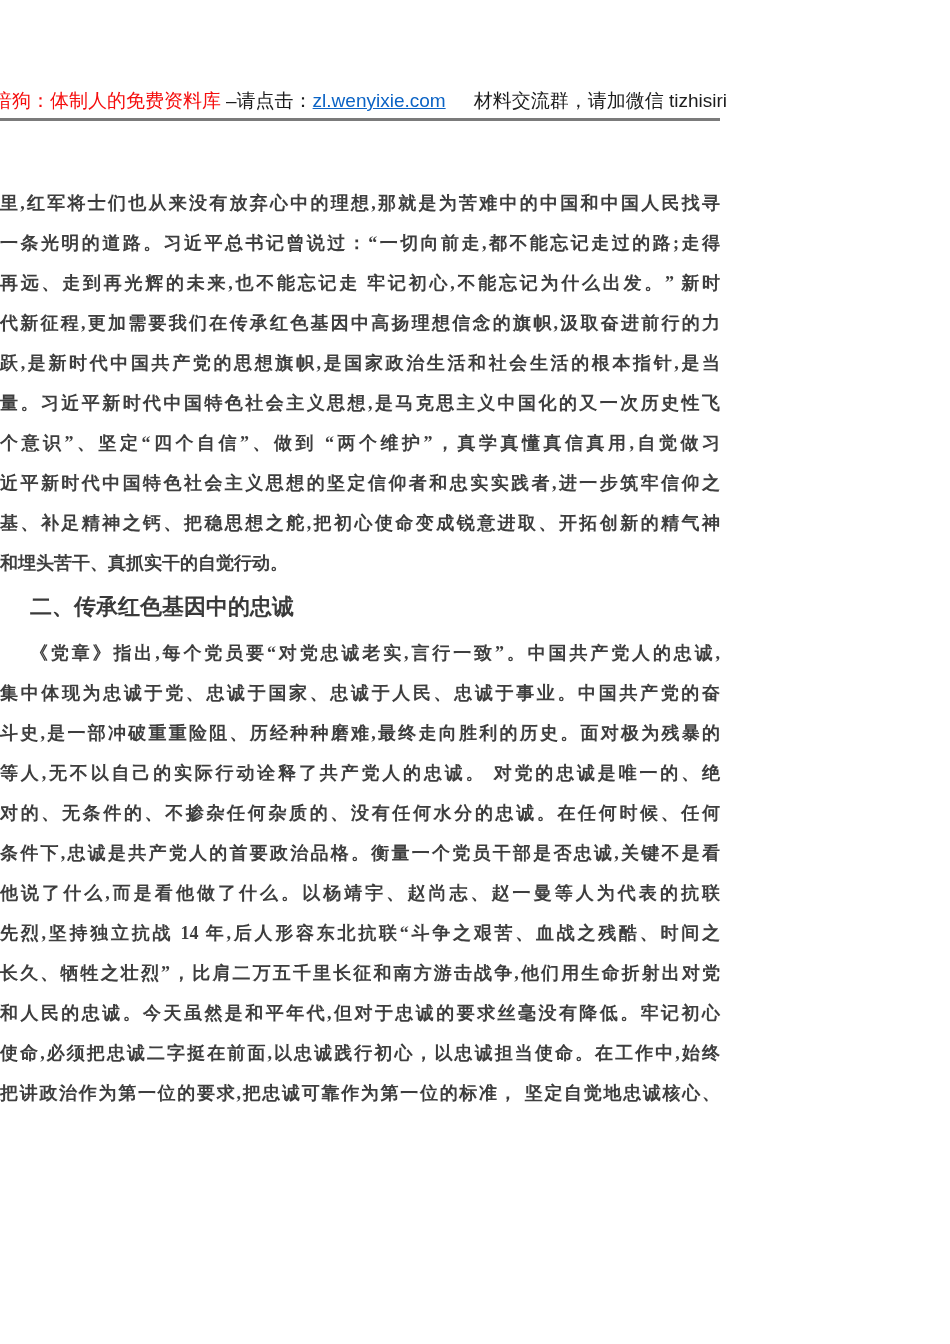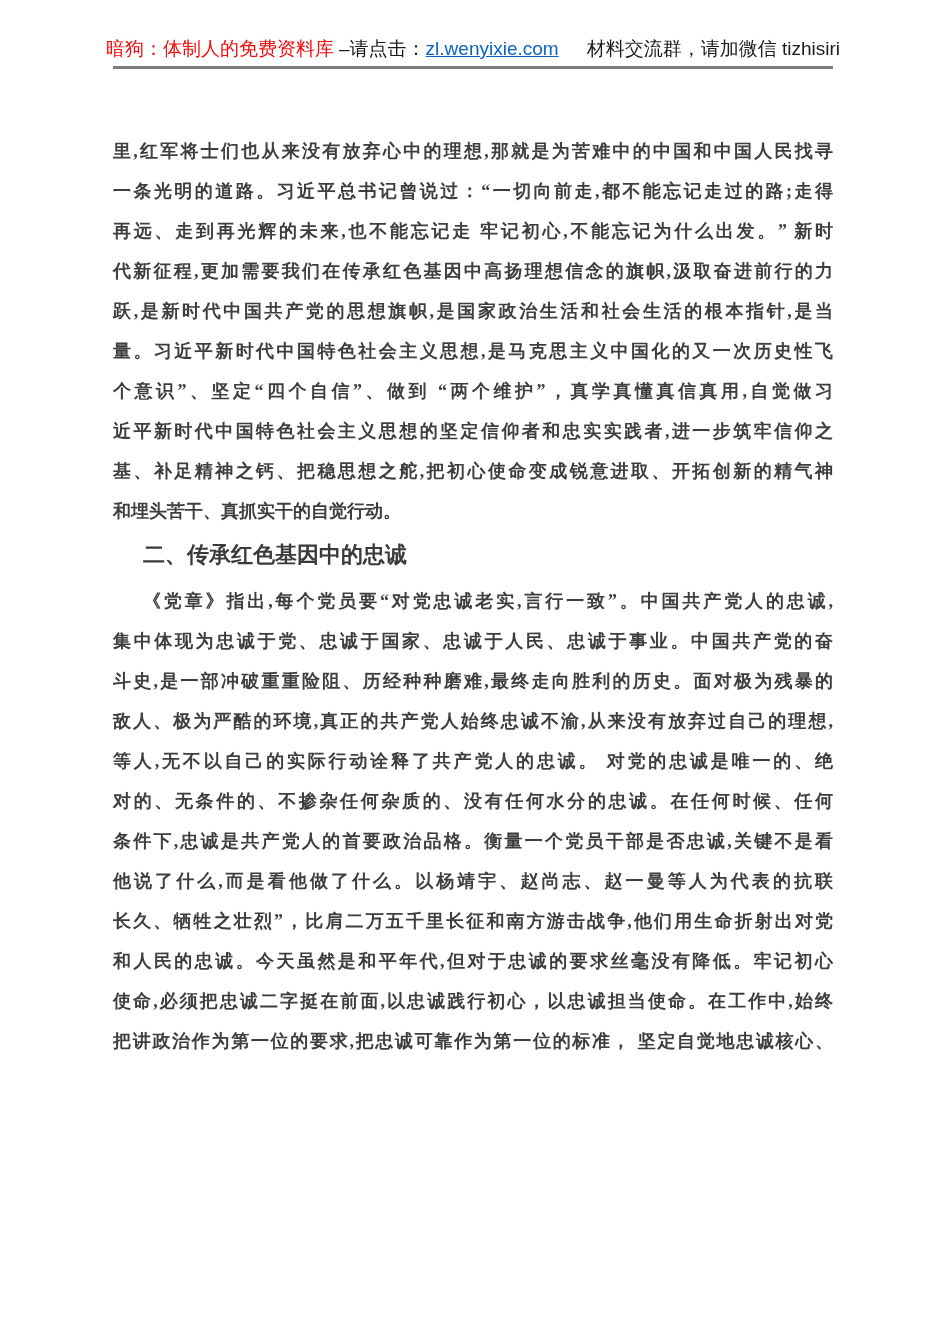--- a/index.html
+++ b/index.html
@@ -7,23 +7,22 @@
     padding: 0;
     background: #ffffff;
   }
   body {
     width: 950px;
     height: 1344px;
     overflow: hidden;
     font-family: "Liberation Serif", serif;
   }
   .sheet {
-    margin-left: 113px;
     width: 720px;
-    padding-top: 34px;
+    padding-top: 86px;
   }
   
   .promo-header {
     display: flex;
     justify-content: center;
     align-items: baseline;
     white-space: nowrap;
     font-family: "Liberation Sans", sans-serif;
     font-size: 19px;
     line-height: 30px;
@@ -95,24 +94,24 @@
       <div class="line">基、补足精神之钙、把稳思想之舵,把初心使命变成锐意进取、开拓创新的精气神</div>
       <div class="line last-left">和埋头苦干、真抓实干的自觉行动。</div>
     </div>
 
   <h2 class="section-heading">二、传承红色基因中的忠诚</h2>
 
   <div class="para para-loyalty">
       <div class="line indent">《党章》指出,每个党员要“对党忠诚老实,言行一致”。中国共产党人的忠诚,</div>
       <div class="line">集中体现为忠诚于党、忠诚于国家、忠诚于人民、忠诚于事业。中国共产党的奋</div>
       <div class="line">斗史,是一部冲破重重险阻、历经种种磨难,最终走向胜利的历史。面对极为残暴的</div>
-      <div class="line">敌人、极为严酷的环境,真正的共产党人始终忠诚不渝,从来没有放弃过自己的理想,</div>
       <div class="line">等人,无不以自己的实际行动诠释了共产党人的忠诚。 对党的忠诚是唯一的、绝</div>
       <div class="line">对的、无条件的、不掺杂任何杂质的、没有任何水分的忠诚。在任何时候、任何</div>
       <div class="line">条件下,忠诚是共产党人的首要政治品格。衡量一个党员干部是否忠诚,关键不是看</div>
       <div class="line">他说了什么,而是看他做了什么。以杨靖宇、赵尚志、赵一曼等人为代表的抗联</div>
+      <div class="line">先烈,坚持独立抗战 14 年,后人形容东北抗联“斗争之艰苦、血战之残酷、时间之</div>
       <div class="line">长久、牺牲之壮烈”，比肩二万五千里长征和南方游击战争,他们用生命折射出对党</div>
       <div class="line">和人民的忠诚。今天虽然是和平年代,但对于忠诚的要求丝毫没有降低。牢记初心</div>
       <div class="line">使命,必须把忠诚二字挺在前面,以忠诚践行初心，以忠诚担当使命。在工作中,始终</div>
       <div class="line">把讲政治作为第一位的要求,把忠诚可靠作为第一位的标准， 坚定自觉地忠诚核心、</div>
     </div>
 
 </div>
 
 </body></html>

